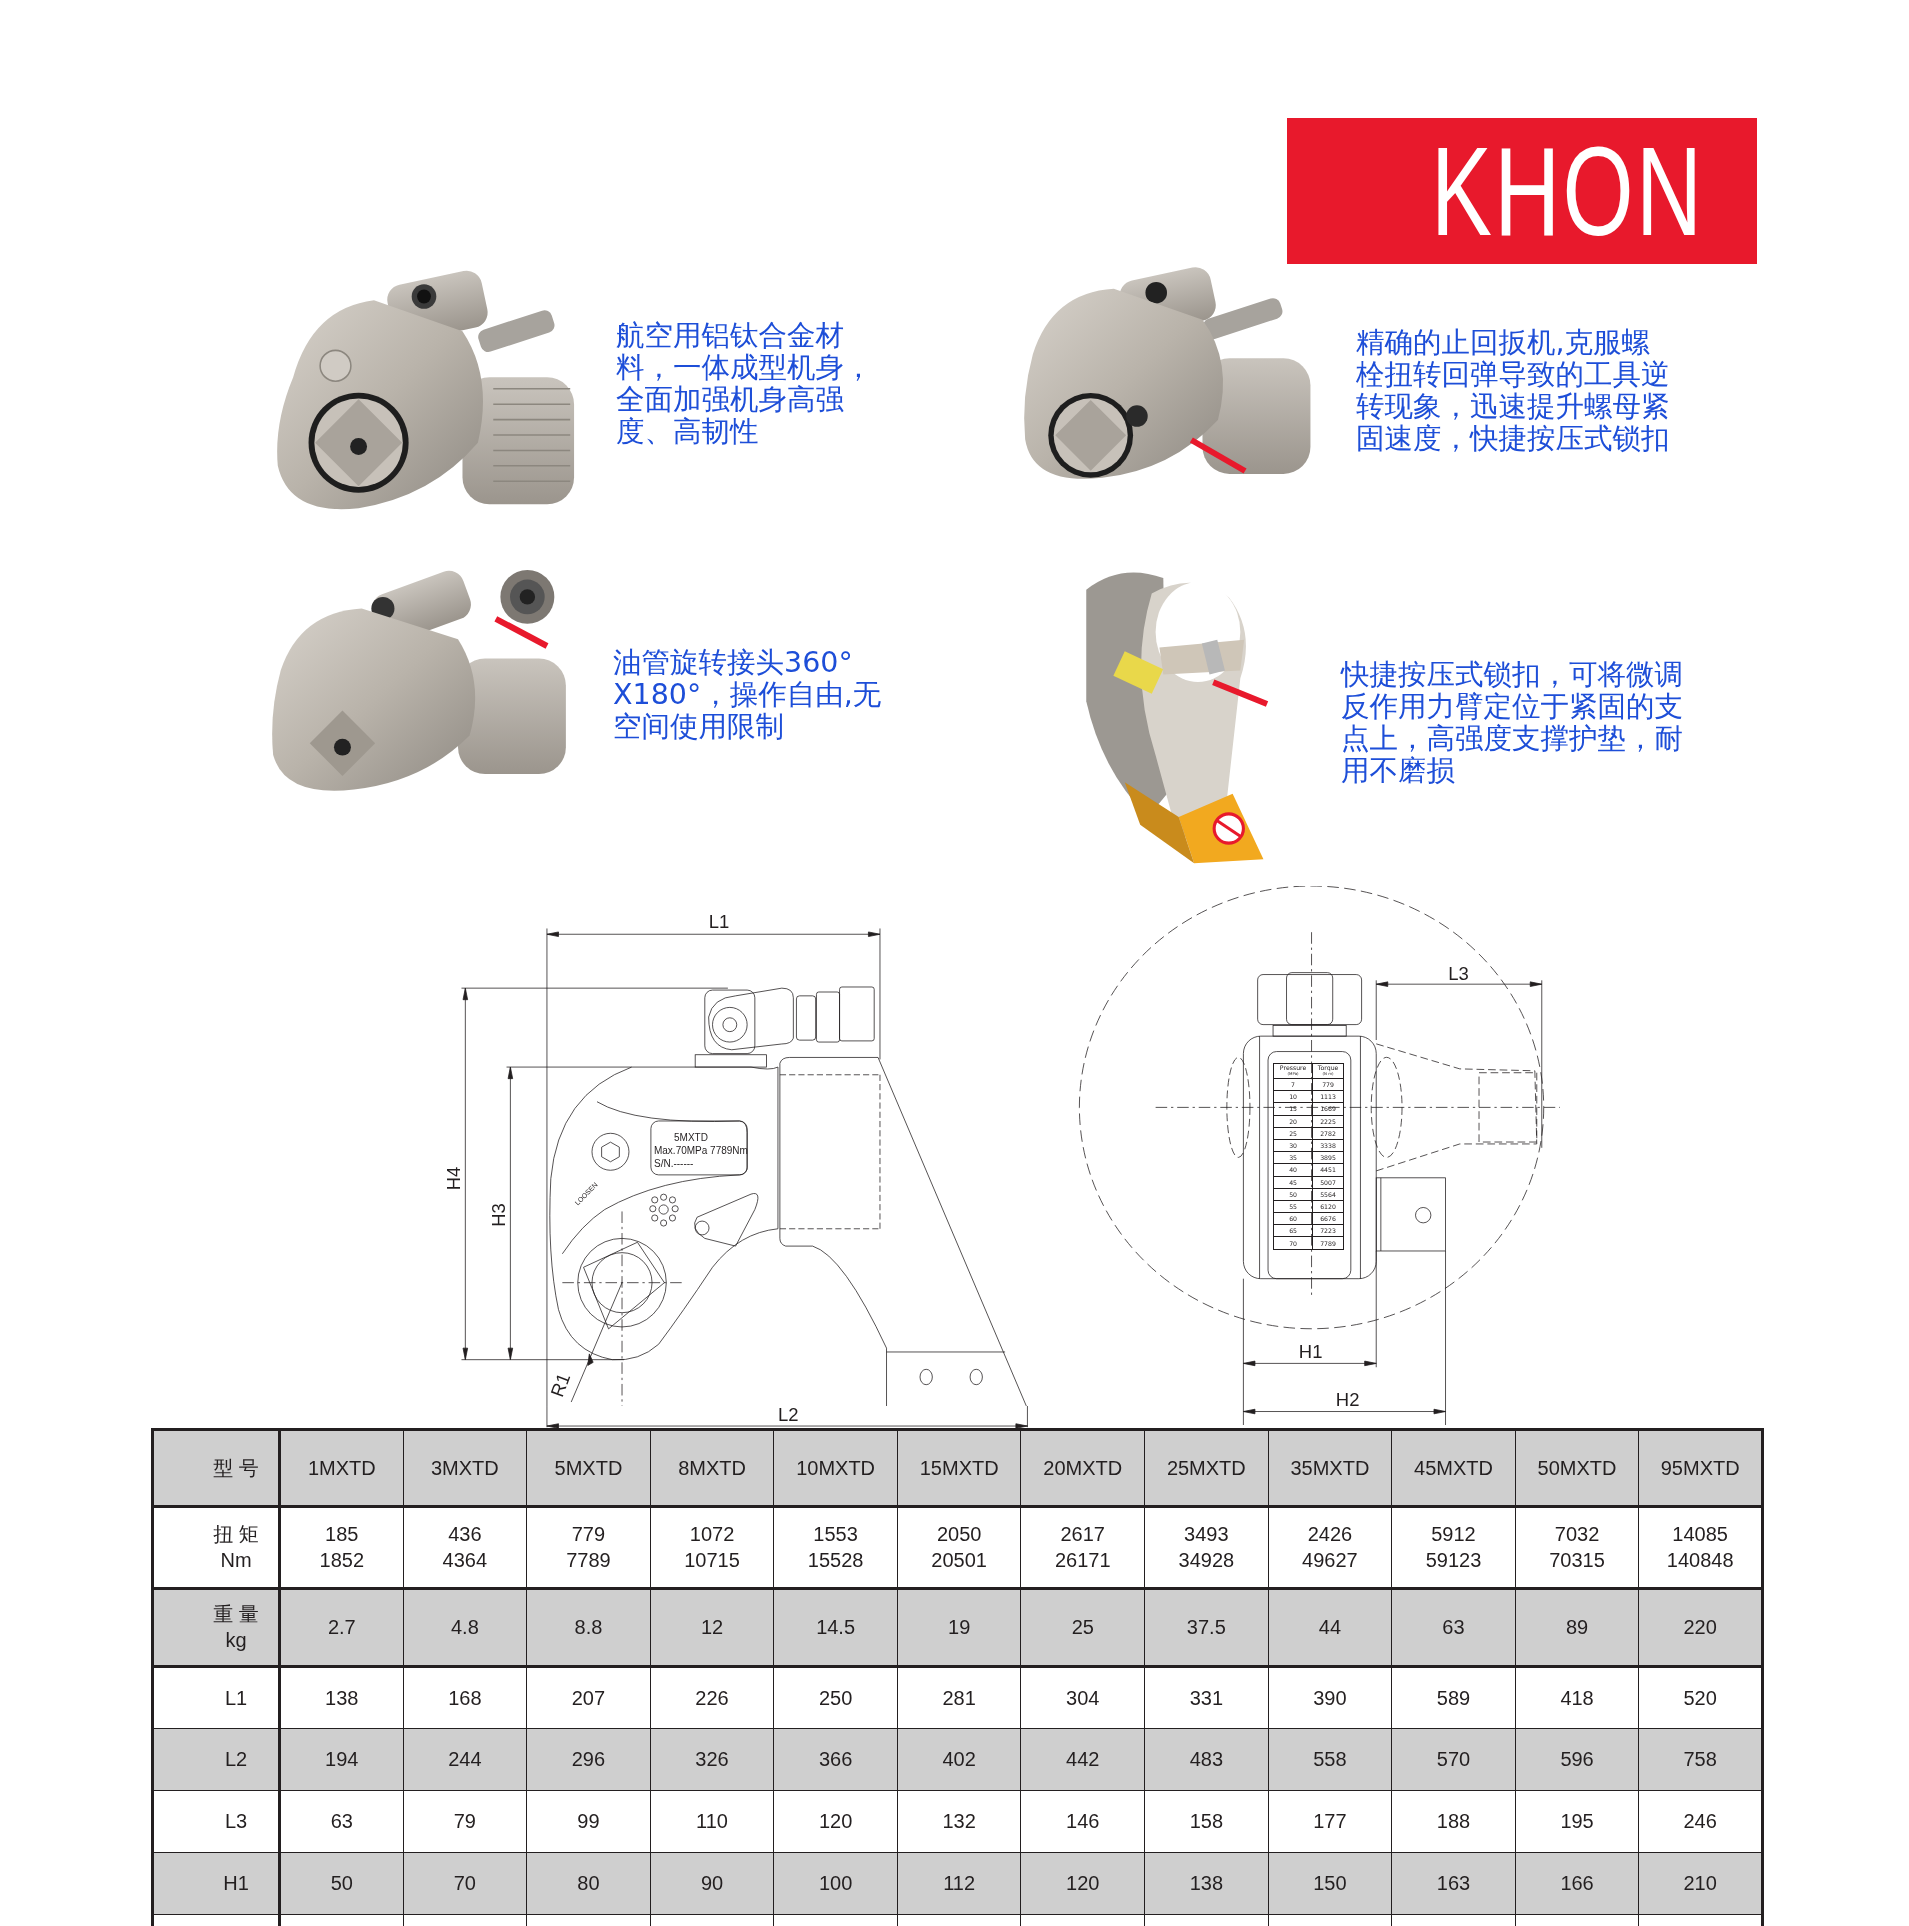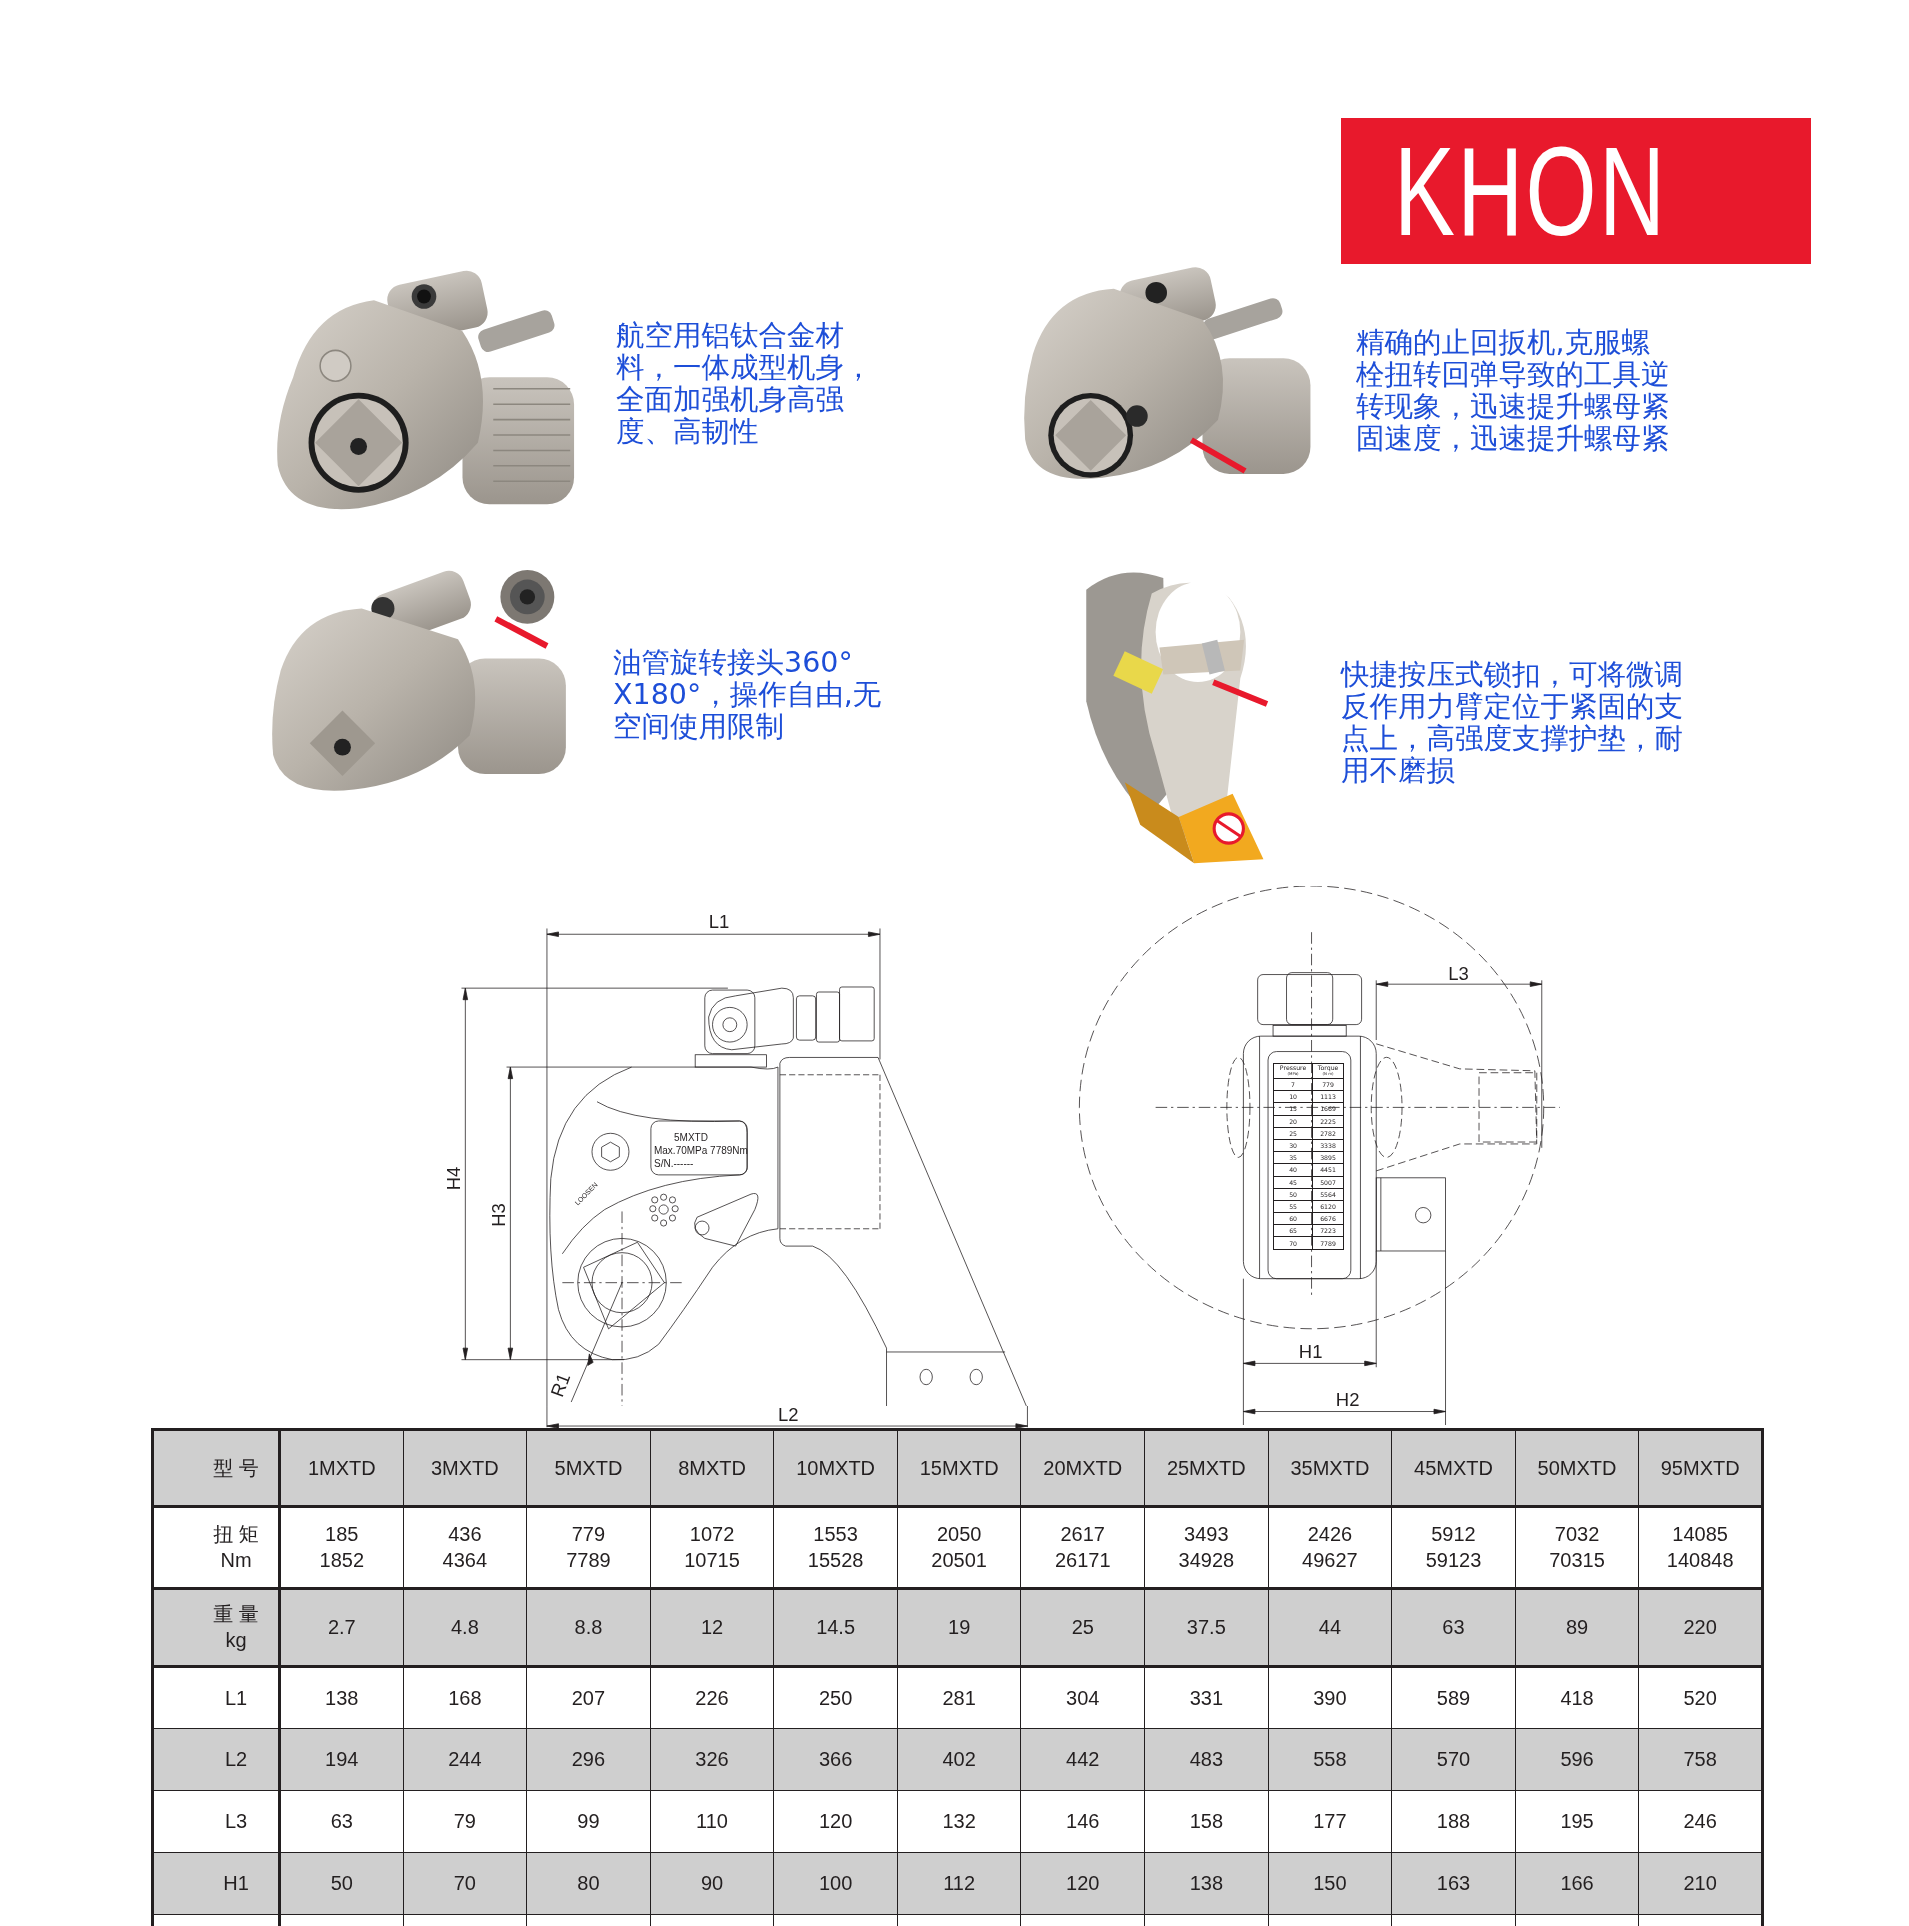--- a/index.html
+++ b/index.html
@@ -1,19 +1,19 @@
 <!DOCTYPE html>
 <html style="font-size:6.2px"><head>
 <meta charset="utf-8">
 <style>
   html,body{margin:0;padding:0;background:#fff;}
   body{width:1910px;height:2542px;position:relative;overflow:hidden;font-family:"DejaVu Sans","Liberation Sans",sans-serif;color:#231f20;}
   .abs{position:absolute;}
   
-  .logo{left:1341px;top:118px;width:470px;height:146px;background:#e8192c;display:flex;align-items:center;justify-content:flex-start;}
+  .logo{left:1287px;top:118px;width:470px;height:146px;background:#e8192c;display:flex;align-items:center;justify-content:flex-end;}
   .logo span{color:#fff;font-family:"Liberation Sans",sans-serif;font-size:127px;letter-spacing:3.1px;transform:scaleX(0.72);display:inline-block;line-height:1;}
   
   .feat{font-size:28.5px;line-height:32px;color:#1d4ed8;font-family:"DejaVu Sans",sans-serif;}
   .feat div{white-space:nowrap;}
   .arrow-red{position:absolute;height:6.2px;background:#e8192c;transform-origin:right center;}
   
   svg text{font-family:"Liberation Sans",sans-serif;}
   
   table.spec{position:absolute;left:151px;top:1428px;width:1613px;border-collapse:collapse;border:3.9px solid #231f20;table-layout:fixed;}
   table.spec td{border:1.5px solid #231f20;text-align:center;font-family:"Liberation Sans Narrow","Liberation Sans",sans-serif;font-size:20px;color:#231f20;padding:0;}
@@ -85,21 +85,21 @@
     <rect x="165" y="405" width="130" height="130" fill="#a9a39b" transform="rotate(45 230 470)"></rect>
     <circle cx="350" cy="420" r="28" fill="#2a2a2a"></circle>
   </svg>
   <div class="arrow-red" style="left:181px;top:214px;width:62px;transform:rotate(30deg);"></div>
 </div>
 
 <div class="abs feat" style="left:1356px;top:327px;">
   <div>精确的止回扳机,克服螺</div>
   <div>栓扭转回弹导致的工具逆</div>
   <div>转现象，迅速提升螺母紧</div>
-  <div>固速度，迅速提升螺母紧</div>
+  <div>固速度，快捷按压式锁扣</div>
 </div>
 
 <div class="abs" style="left:250px;top:566px;width:339px;height:239px;">
   <svg width="339" height="239" viewBox="0 0 880 620">
     <rect x="320" y="40" width="250" height="130" rx="40" fill="url(#metal2)" transform="rotate(-20 445 105)"></rect>
     <circle cx="345" cy="110" r="30" fill="#333"></circle>
     <circle cx="720" cy="80" r="70" fill="#7d7872"></circle>
       <circle cx="720" cy="80" r="45" fill="#555"></circle>
       <circle cx="720" cy="80" r="20" fill="#222"></circle>
     <rect x="540" y="240" width="280" height="300" rx="70" fill="url(#metal2)"></rect>

